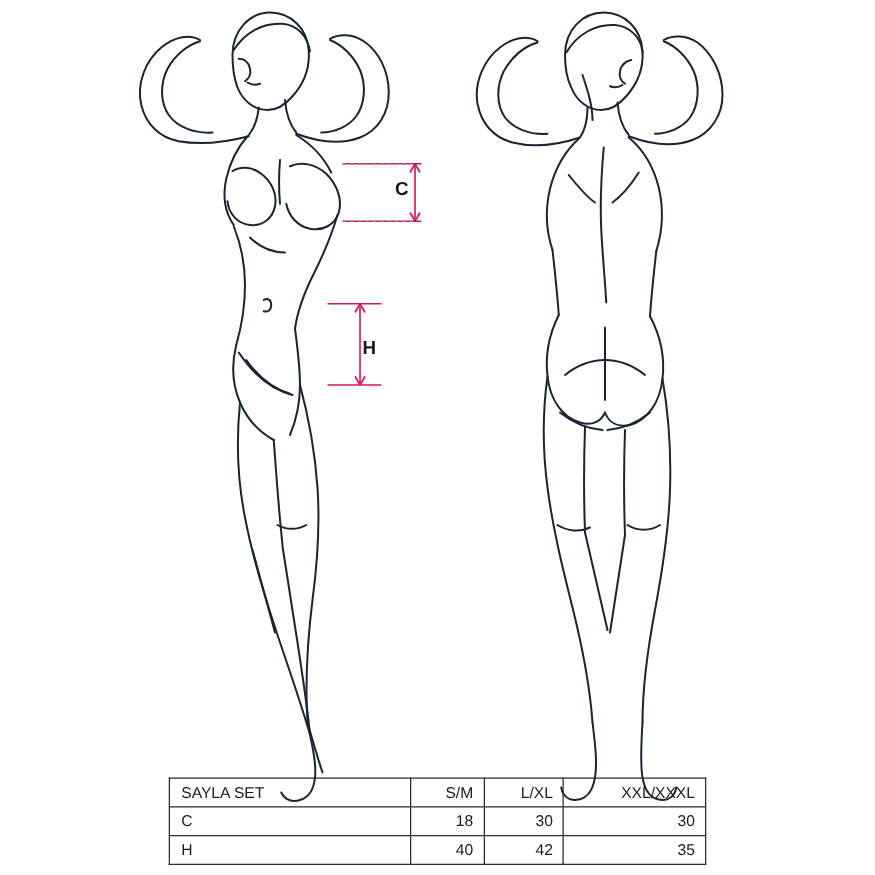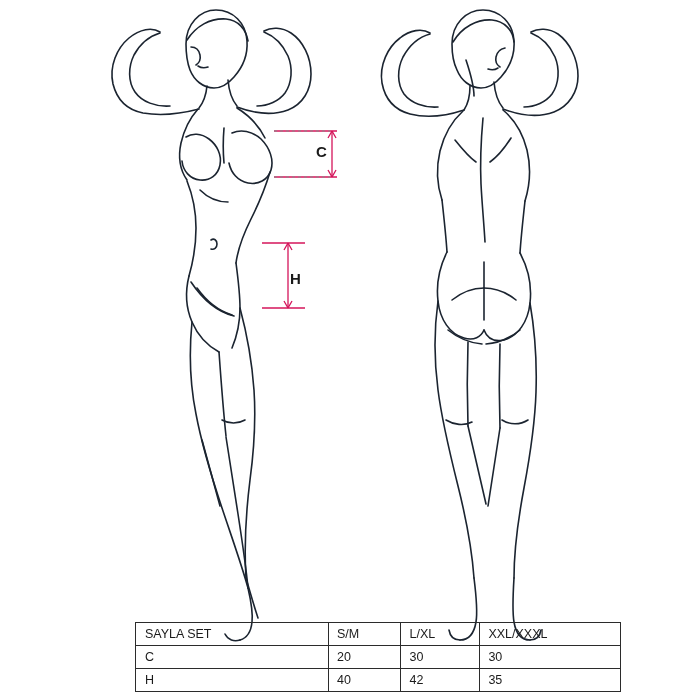--- a/index.html
+++ b/index.html
@@ -40,30 +40,30 @@
     top: 143px;
   }
   #label-h {
     left: 290px;
     top: 270px;
   }
   .size-table {
     position: absolute;
     left: 135px;
     top: 622px;
-    width: 486px;
+    width: 430px;
     border-collapse: collapse;
     font-size: 12.5px;
     color: #1b1b1b;
   }
   .size-table td {
     border: 1px solid #2b2b2b;
     height: 22px;
     padding: 0 8px;
-    text-align: left;
+    text-align: right;
     vertical-align: middle;
     font-family: "Liberation Sans", sans-serif;
   }
   .size-table td.rowhead {
     text-align: left;
     width: 175px;
     padding-left: 9px;
   }
   .size-table tr.head td {
     font-size: 12.5px;
@@ -223,21 +223,21 @@
   <table class="size-table">
     <tbody>
       <tr class="head">
         <td class="rowhead">SAYLA SET</td>
         <td>S/M</td>
         <td>L/XL</td>
         <td>XXL/XXXL</td>
       </tr>
       <tr>
         <td class="rowhead">C</td>
-        <td>20</td>
+        <td>18</td>
         <td>30</td>
         <td>30</td>
       </tr>
       <tr>
         <td class="rowhead">H</td>
         <td>40</td>
         <td>42</td>
         <td>35</td>
       </tr>
     </tbody>

